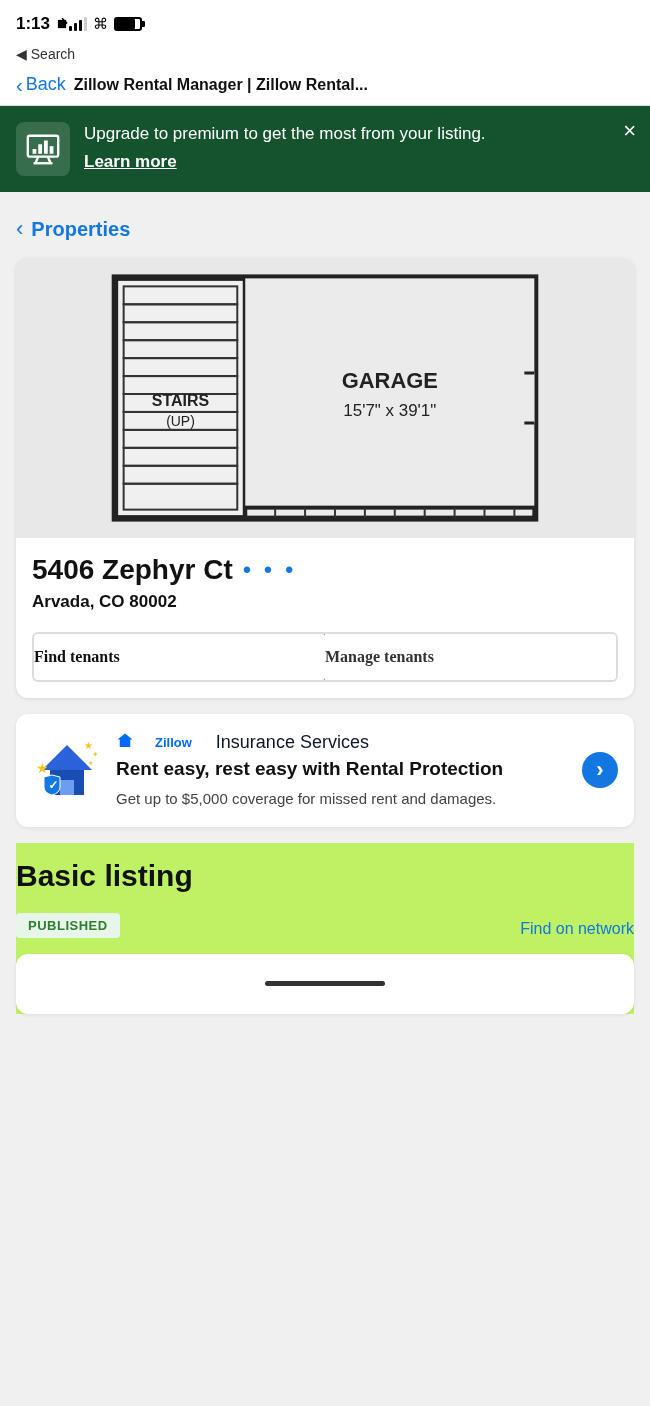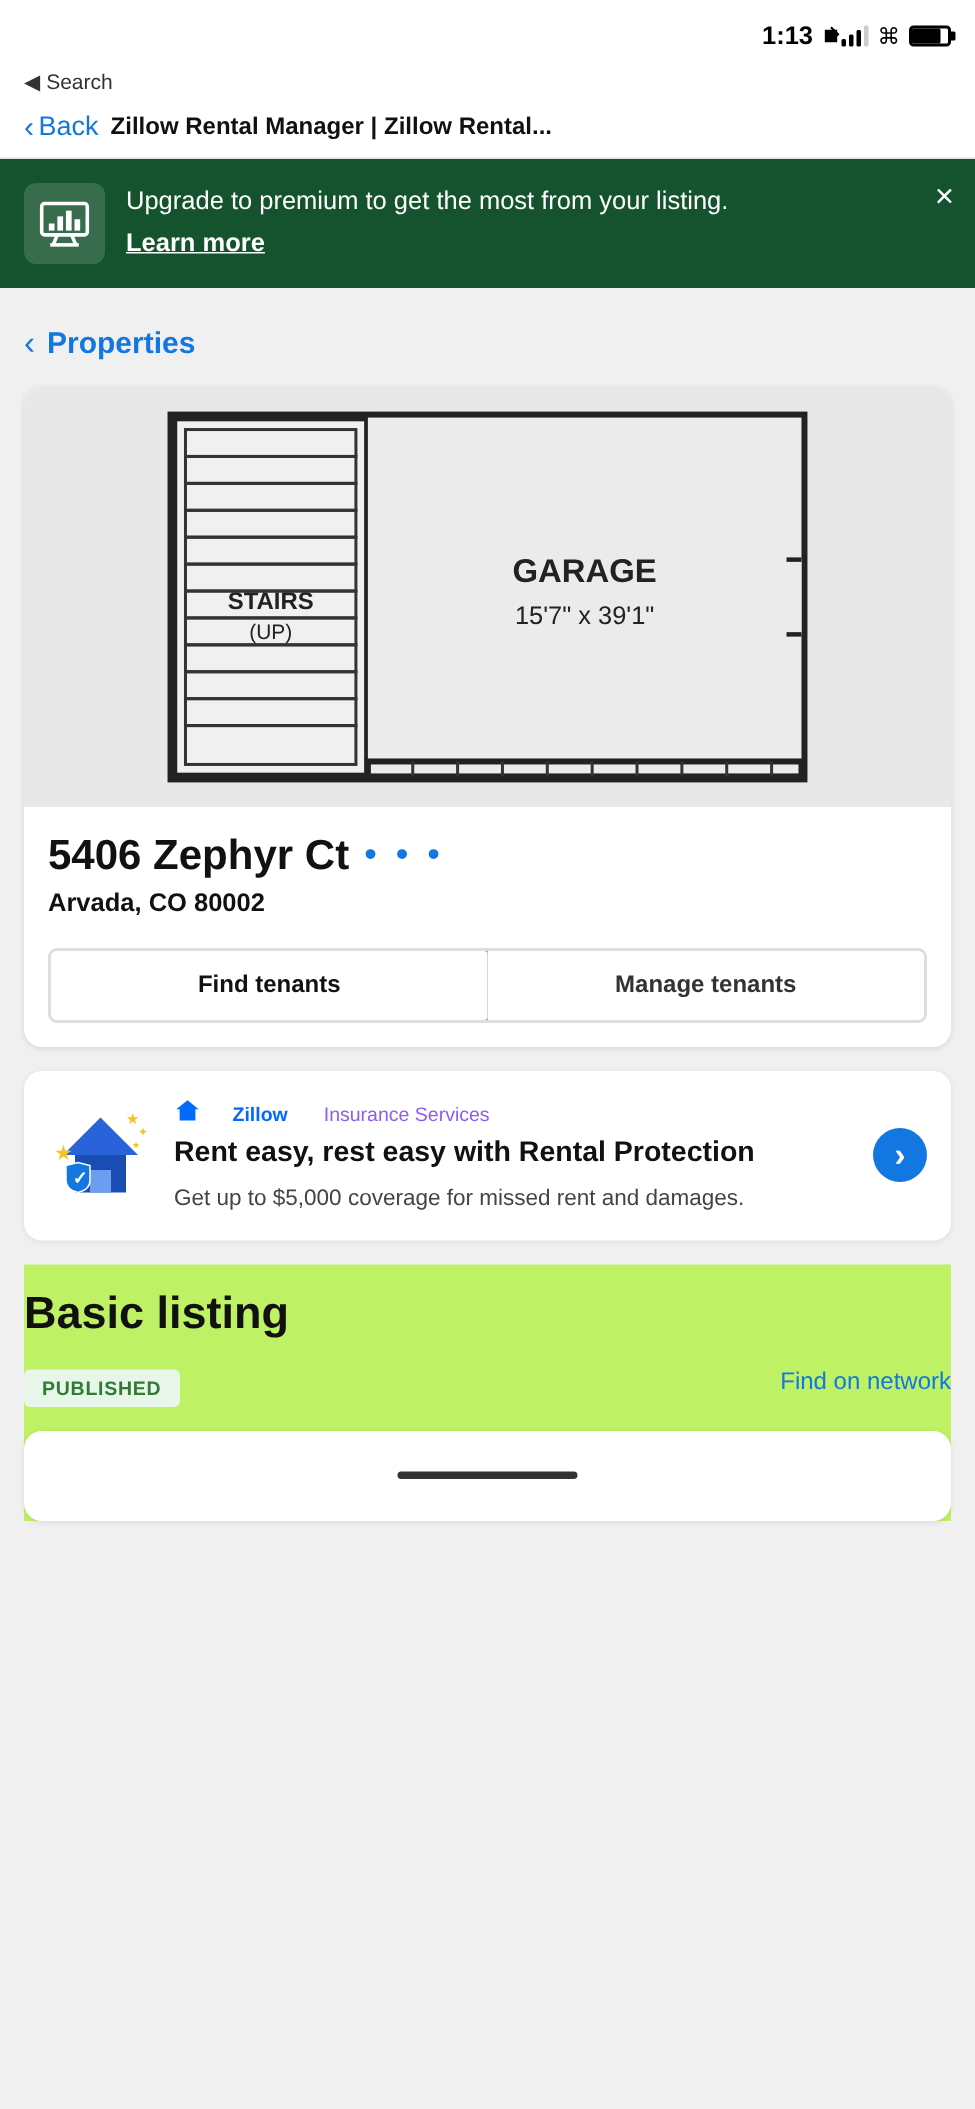--- a/index.html
+++ b/index.html
@@ -9,21 +9,21 @@
       background: #f0f0f0;
       width: 650px;
       min-height: 1406px;
       overflow-x: hidden;
     }
 
     
     .status-bar {
       background: #fff;
       display: flex;
-      justify-content: flex-end;
+      justify-content: flex-start;
       align-items: center;
       padding: 10px 16px 6px;
       height: 44px;
     }
     .status-time {
       font-size: 17px;
       font-weight: 600;
       color: #000;
       display: flex;
       align-items: center;
@@ -248,27 +248,27 @@
     
     .tabs-row {
       display: flex;
       border: 2px solid #ddd;
       border-radius: 6px;
       overflow: hidden;
       margin-bottom: 0;
     }
     .tab-btn {
       flex: 1;
-      padding: 14px 10px;
+      padding: 14px 0;
       font-size: 16px;
       font-weight: 600;
-      text-align: center;
       cursor: pointer;
       background: #fff;
       color: #333;
+      font-family: Liberation Serif, serif;
     }
     .tab-btn.active {
       border: 2px solid #1277e1;
       border-radius: 4px;
       color: #111;
       margin: -2px;
     }
     .tab-btn:not(.active) {
       border-right: none;
     }
@@ -338,21 +338,21 @@
       padding: 8px 0 0;
     }
     .basic-listing-title {
       font-size: 30px;
       font-weight: 800;
       color: #111;
       padding: 8px 0 12px;
     }
     .published-row {
       display: flex;
-      align-items: flex-start;
+      align-items: flex-end;
       justify-content: space-between;
       padding: 8px 0 12px;
     }
     .published-badge {
       background: #e8f5e9;
       color: #2e7d32;
       font-size: 13px;
       font-weight: 700;
       padding: 5px 12px;
       border-radius: 4px;
@@ -536,21 +536,21 @@
       </svg>
     </div>
     <div class="insurance-text">
       <div class="zillow-insurance-label">
         <span class="zillow-logo-small">
           <svg width="18" height="18" viewBox="0 0 24 24" fill="none" xmlns="http://www.w3.org/2000/svg">
             <path d="M12 2L2 10h3v10h14V10h3L12 2z" fill="#006aff"></path>
           </svg>
         </span>
         <span style="font-size:13px;font-weight:700;color:#006aff;">Zillow</span>
-        <span style="font-size:13px;color:#8b5cf6;margin-left:3px;text-align:center;">Insurance Services</span>
+        <span style="font-size:18px;color:#0f172a;margin-left:3px;text-align:center;">Insurance Services</span>
       </div>
       <div class="insurance-headline">Rent easy, rest easy with Rental Protection</div>
       <div class="insurance-desc">Get up to $5,000 coverage for missed rent and damages.</div>
     </div>
     <div class="insurance-arrow">
       <span style="font-size:22px;font-weight:700;">›</span>
     </div>
   </div>
 
   <div class="basic-listing-section">

